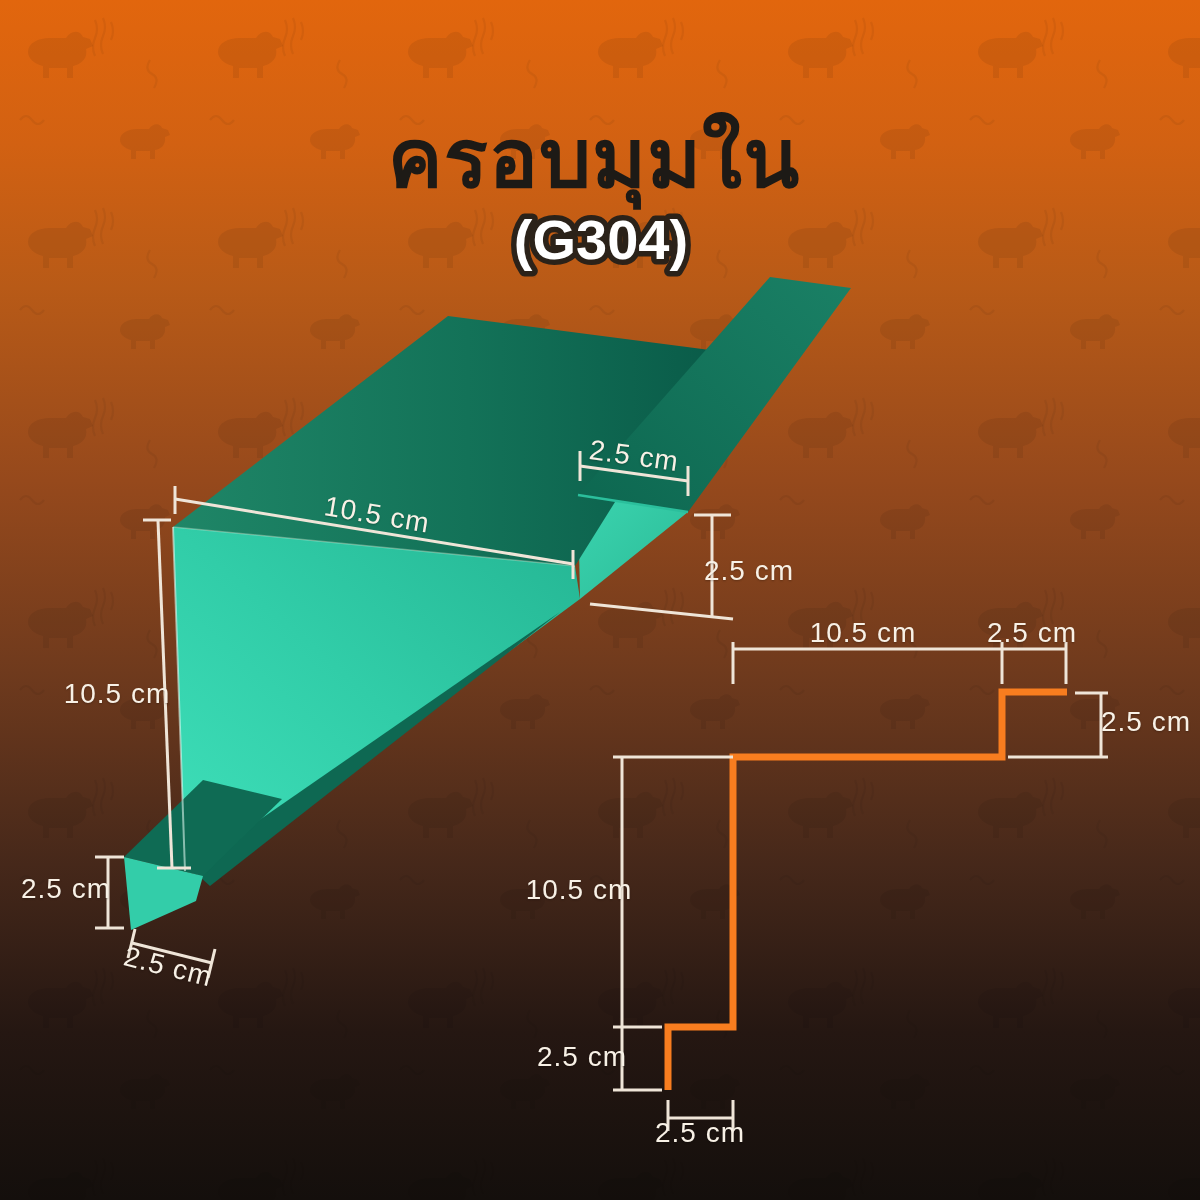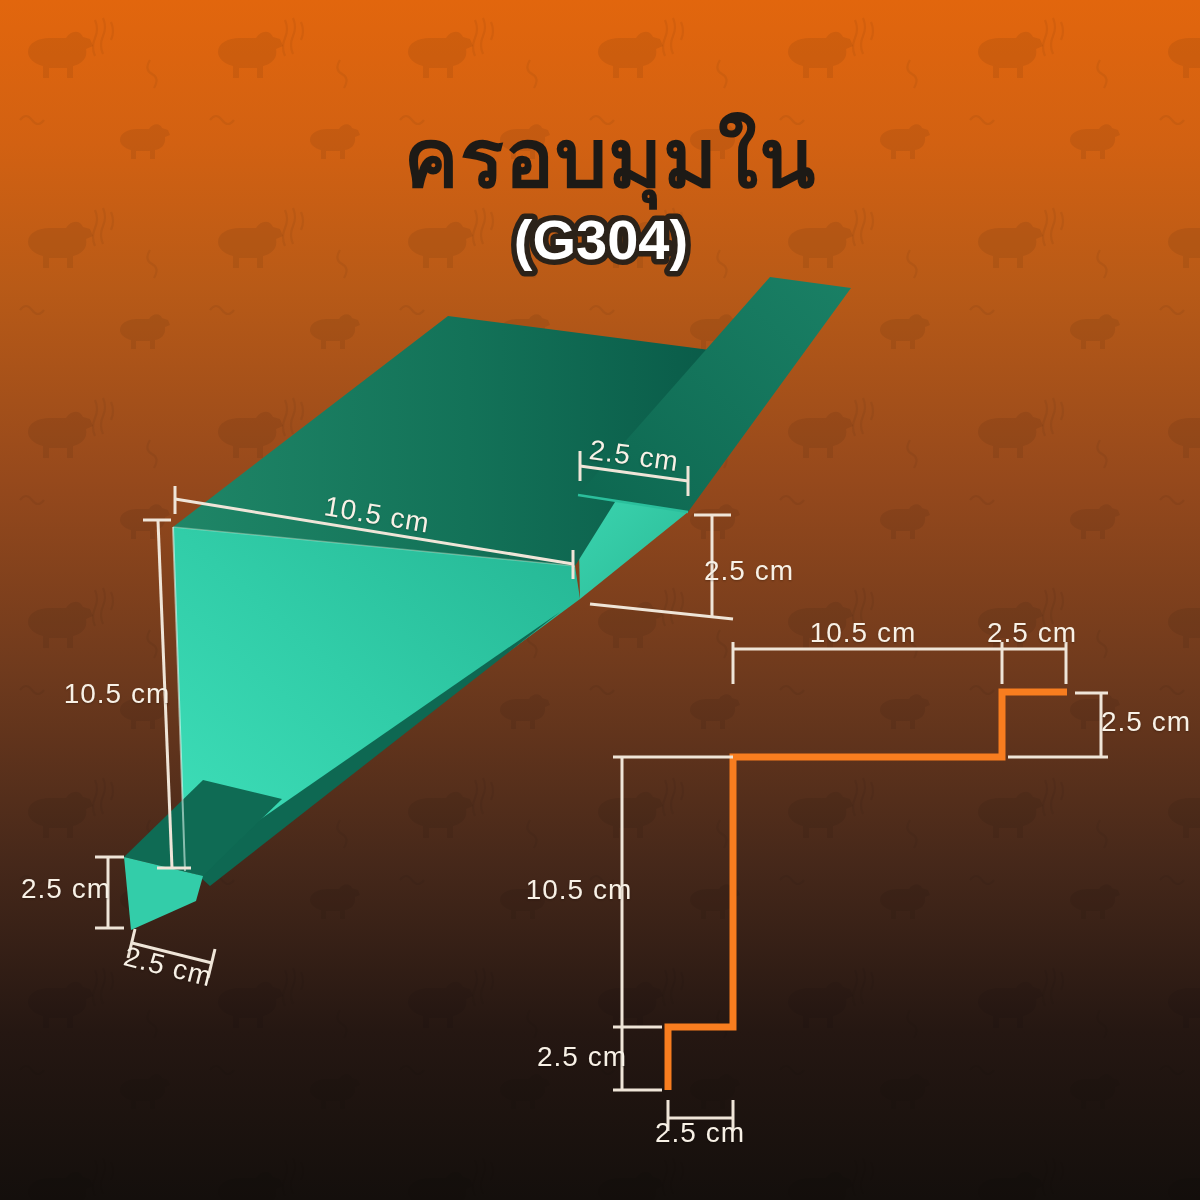--- a/index.html
+++ b/index.html
@@ -8,21 +8,21 @@
     width:1200px;height:1200px;
     overflow:hidden;
     font-family:"Liberation Sans","DejaVu Sans",sans-serif;
     background:linear-gradient(180deg,
       #e2660d 0%, #d26112 12%, #b85a17 24%,
       #96491c 40%, #6f3a1d 56%, #46281a 72%,
       #251712 86%, #140f0c 100%);
   }
   .stage svg.scene{position:absolute;left:0;top:0;}
   .page-title{
-    position:absolute;left:610px;top:158px;
+    position:absolute;left:594px;top:158px;
     transform:translate(-50%,-50%);
     font-size:82px;font-weight:700;color:#1d1a16;
     letter-spacing:1px;white-space:nowrap;
   }
   .dim-label{
     position:absolute;
     transform:translate(-50%,-50%) rotate(var(--rot,0deg));
     color:#f8f1e6;font-size:28px;font-weight:400;
     white-space:nowrap;letter-spacing:1px;
     text-shadow:0 1px 2px rgba(0,0,0,.25);

